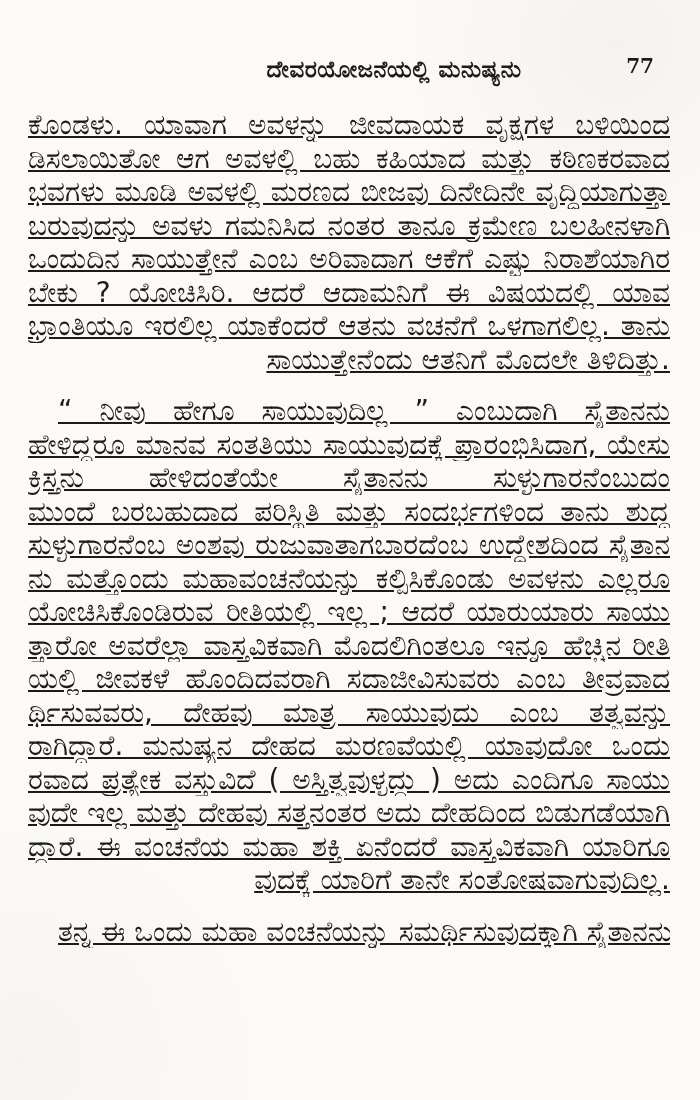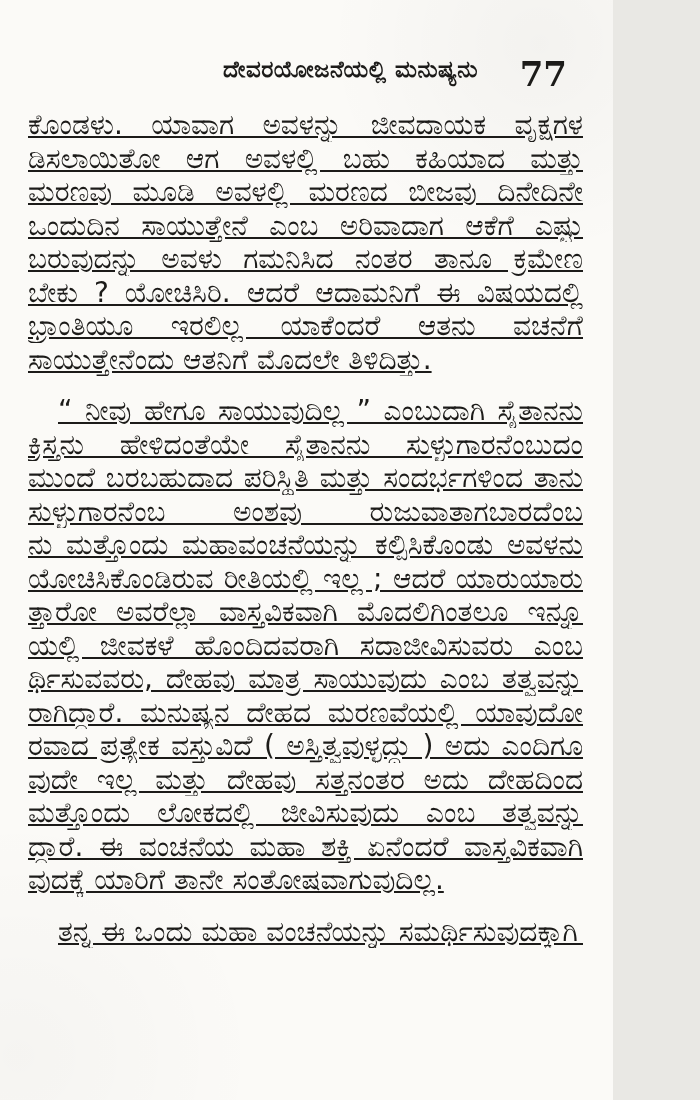--- a/index.html
+++ b/index.html
@@ -2,21 +2,21 @@
 <html><head>
 <meta charset="utf-8">
 <style>
   html, body {
     margin: 0;
     padding: 0;
     background: #e9e8e4;
   }
   .page {
     position: relative;
-    width: 613px;
+    width: 700px;
     height: 1100px;
     margin: 0;
     background:
       radial-gradient(circle at 88% 4%, rgba(0,0,0,0.03), transparent 18%),
       radial-gradient(circle at 3% 96%, rgba(0,0,0,0.025), transparent 20%),
       #fbfaf7;
     box-sizing: border-box;
     padding: 56px 30px 8px 28px;
     overflow: hidden;
     font-family: "DejaVu Sans", "Liberation Sans", sans-serif;
@@ -36,41 +36,41 @@
     transform: translateX(45px);
     font-size: 23px;
     font-weight: bold;
     letter-spacing: 0.5px;
     white-space: nowrap;
   }
   .pagenum {
     position: absolute;
     right: 16px;
     top: -2px;
-    font-size: 34px;
+    font-size: 20px;
     font-weight: bold;
     font-family: "DejaVu Serif", "Liberation Serif", serif;
   }
   .body-text {
     font-size: 28px;
     text-decoration: underline;
   }
   .paragraph {
     margin: 0;
   }
   .paragraph + .paragraph {
     margin-top: 18px;
   }
   .paragraph.last {
   }
   .line {
     line-height: 33.5px;
     height: 33.5px;
     white-space: nowrap;
-    text-align: left;
+    text-align: right;
     overflow: hidden;
   }
   .line.fill {
     white-space: normal;
     text-align: justify;
     text-align-last: justify;
   }
   .line.indent {
     text-indent: 30px;
   }
@@ -80,41 +80,41 @@
 
 <div class="page">
   <div class="header">
     <div class="title">ದೇವರಯೋಜನೆಯಲ್ಲಿ ಮನುಷ್ಯನು</div>
     <div class="pagenum">77</div>
   </div>
   <div class="body-text" id="body-text">
       <div class="paragraph">
         <div class="line fill">ಕೊಂಡಳು. ಯಾವಾಗ ಅವಳನ್ನು ಜೀವದಾಯಕ ವೃಕ್ಷಗಳ ಬಳಿಯಿಂದ ಹೊರ</div>
         <div class="line fill">ಡಿಸಲಾಯಿತೋ ಆಗ ಅವಳಲ್ಲಿ ಬಹು ಕಹಿಯಾದ ಮತ್ತು ಕಠಿಣಕರವಾದ ಅನು</div>
-        <div class="line fill">ಮರಣವು ಮೂಡಿ ಅವಳಲ್ಲಿ ಮರಣದ ಬೀಜವು ದಿನೇದಿನೇ ವೃದ್ಧಿಯಾಗುತ್ತಾ</div>
+        <div class="line fill">ಭವಗಳು ಮೂಡಿ ಅವಳಲ್ಲಿ ಮರಣದ ಬೀಜವು ದಿನೇದಿನೇ ವೃದ್ಧಿಯಾಗುತ್ತಾ</div>
+        <div class="line fill">ಬರುವುದನ್ನು ಅವಳು ಗಮನಿಸಿದ ನಂತರ ತಾನೂ ಕ್ರಮೇಣ ಬಲಹೀನಳಾಗಿ</div>
         <div class="line fill">ಒಂದುದಿನ ಸಾಯುತ್ತೇನೆ ಎಂಬ ಅರಿವಾದಾಗ ಆಕೆಗೆ ಎಷ್ಟು ನಿರಾಶೆಯಾಗಿರ</div>
-        <div class="line fill">ಬರುವುದನ್ನು ಅವಳು ಗಮನಿಸಿದ ನಂತರ ತಾನೂ ಕ್ರಮೇಣ ಬಲಹೀನಳಾಗಿ</div>
         <div class="line fill">ಬೇಕು ? ಯೋಚಿಸಿರಿ. ಆದರೆ ಆದಾಮನಿಗೆ ಈ ವಿಷಯದಲ್ಲಿ ಯಾವ ಒಂದು</div>
         <div class="line fill">ಭ್ರಾಂತಿಯೂ ಇರಲಿಲ್ಲ ಯಾಕೆಂದರೆ ಆತನು ವಚನೆಗೆ ಒಳಗಾಗಲಿಲ್ಲ. ತಾನು</div>
         <div class="line">ಸಾಯುತ್ತೇನೆಂದು ಆತನಿಗೆ ಮೊದಲೇ ತಿಳಿದಿತ್ತು.</div>
       </div>
       <div class="paragraph">
         <div class="line fill indent">“ ನೀವು ಹೇಗೂ ಸಾಯುವುದಿಲ್ಲ ” ಎಂಬುದಾಗಿ ಸೈತಾನನು ಕಂಠೋಕ್ತವಾಗಿ</div>
+        <div class="line fill">ಹೇಳಿದ್ದರೂ ಮಾನವ ಸಂತತಿಯು ಸಾಯುವುದಕ್ಕೆ ಪ್ರಾರಂಭಿಸಿದಾಗ, ಯೇಸು</div>
         <div class="line fill">ಕ್ರಿಸ್ತನು ಹೇಳಿದಂತೆಯೇ ಸೈತಾನನು ಸುಳ್ಳುಗಾರನೆಂಬುದಂ ಸಿದ್ಧಾಂತವಾಯಿತಂ.</div>
         <div class="line fill">ಮುಂದೆ ಬರಬಹುದಾದ ಪರಿಸ್ಥಿತಿ ಮತ್ತು ಸಂದರ್ಭಗಳಿಂದ ತಾನು ಶುದ್ಧ</div>
         <div class="line fill">ಸುಳ್ಳುಗಾರನೆಂಬ ಅಂಶವು ರುಜುವಾತಾಗಬಾರದೆಂಬ ಉದ್ದೇಶದಿಂದ ಸೈತಾನ</div>
         <div class="line fill">ನು ಮತ್ತೊಂದು ಮಹಾವಂಚನೆಯನ್ನು ಕಲ್ಪಿಸಿಕೊಂಡು ಅವಳನು ಎಲ್ಲರೂ</div>
         <div class="line fill">ಯೋಚಿಸಿಕೊಂಡಿರುವ ರೀತಿಯಲ್ಲಿ ಇಲ್ಲ ; ಆದರೆ ಯಾರುಯಾರು ಸಾಯು</div>
         <div class="line fill">ತ್ತಾರೋ ಅವರೆಲ್ಲಾ ವಾಸ್ತವಿಕವಾಗಿ ಮೊದಲಿಗಿಂತಲೂ ಇನ್ನೂ ಹೆಚ್ಚಿನ ರೀತಿ</div>
         <div class="line fill">ಯಲ್ಲಿ ಜೀವಕಳೆ ಹೊಂದಿದವರಾಗಿ ಸದಾಜೀವಿಸುವರು ಎಂಬ ತೀವ್ರವಾದ ಚಳು</div>
         <div class="line fill">ರ್ಥಿಸುವವರು, ದೇಹವು ಮಾತ್ರ ಸಾಯುವುದು ಎಂಬ ತತ್ವವನ್ನು ಸಾಧಿಸುವವ</div>
         <div class="line fill">ರಾಗಿದ್ದಾರೆ. ಮನುಷ್ಯನ ದೇಹದ ಮರಣವೆಯಲ್ಲಿ ಯಾವುದೋ ಒಂದು ಅಗೋಚ</div>
         <div class="line fill">ರವಾದ ಪ್ರತ್ಯೇಕ ವಸ್ತುವಿದೆ ( ಅಸ್ತಿತ್ವವುಳ್ಳದ್ದು ) ಅದು ಎಂದಿಗೂ ಸಾಯು</div>
         <div class="line fill">ವುದೇ ಇಲ್ಲ ಮತ್ತು ದೇಹವು ಸತ್ತನಂತರ ಅದು ದೇಹದಿಂದ ಬಿಡುಗಡೆಯಾಗಿ</div>
-        <div class="line fill">ಮತ್ತೊಂದು ಲೋಕದಲ್ಲಿ ಜೀವಿಸುವುದು ಎಂಬ ತತ್ವವನ್ನು ಸಾಧಿಸುವವರಾಗಿ</div>
         <div class="line fill">ದ್ದಾರೆ. ಈ ವಂಚನೆಯ ಮಹಾ ಶಕ್ತಿ ಏನೆಂದರೆ ವಾಸ್ತವಿಕವಾಗಿ ಯಾರಿಗೂ</div>
         <div class="line">ವುದಕ್ಕೆ ಯಾರಿಗೆ ತಾನೇ ಸಂತೋಷವಾಗುವುದಿಲ್ಲ.</div>
       </div>
       <div class="paragraph last">
         <div class="line indent">ತನ್ನ ಈ ಒಂದು ಮಹಾ ವಂಚನೆಯನ್ನು ಸಮರ್ಥಿಸುವುದಕ್ಕಾಗಿ ಸೈತಾನನು</div>
       </div>
     </div>
 </div>
 
 </body></html>

